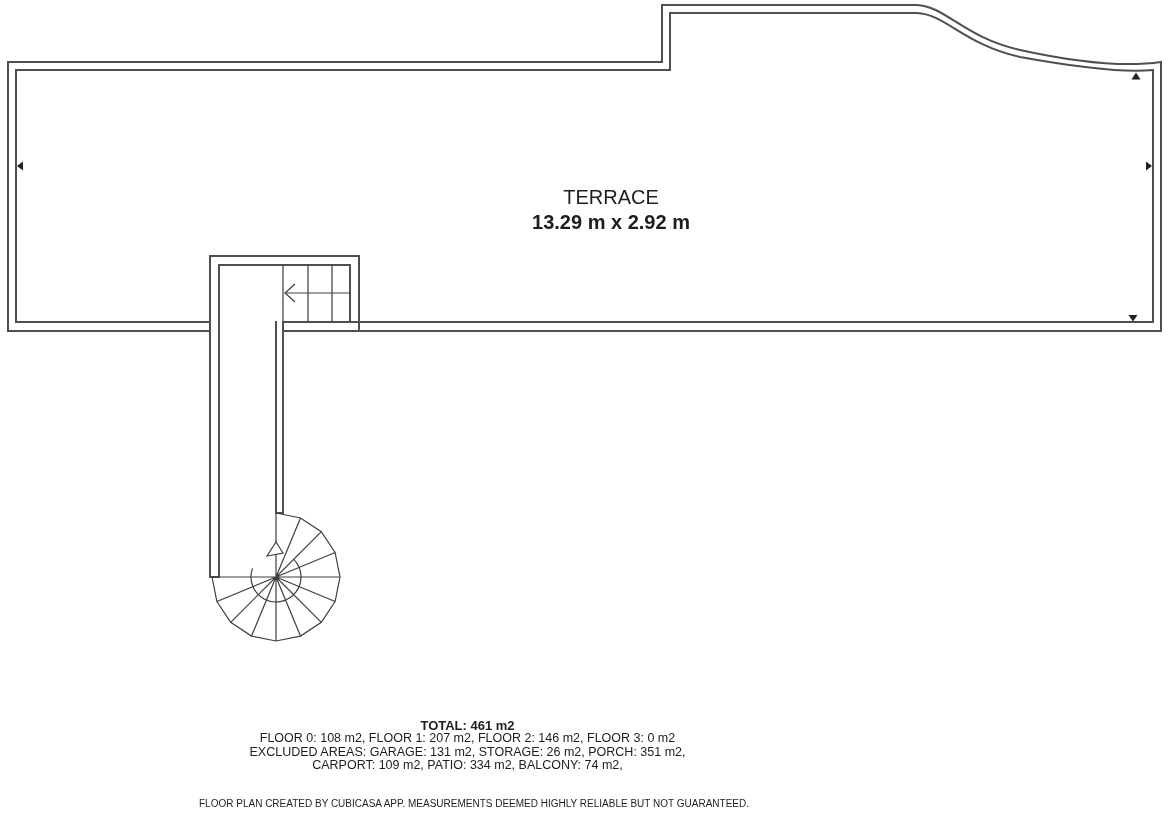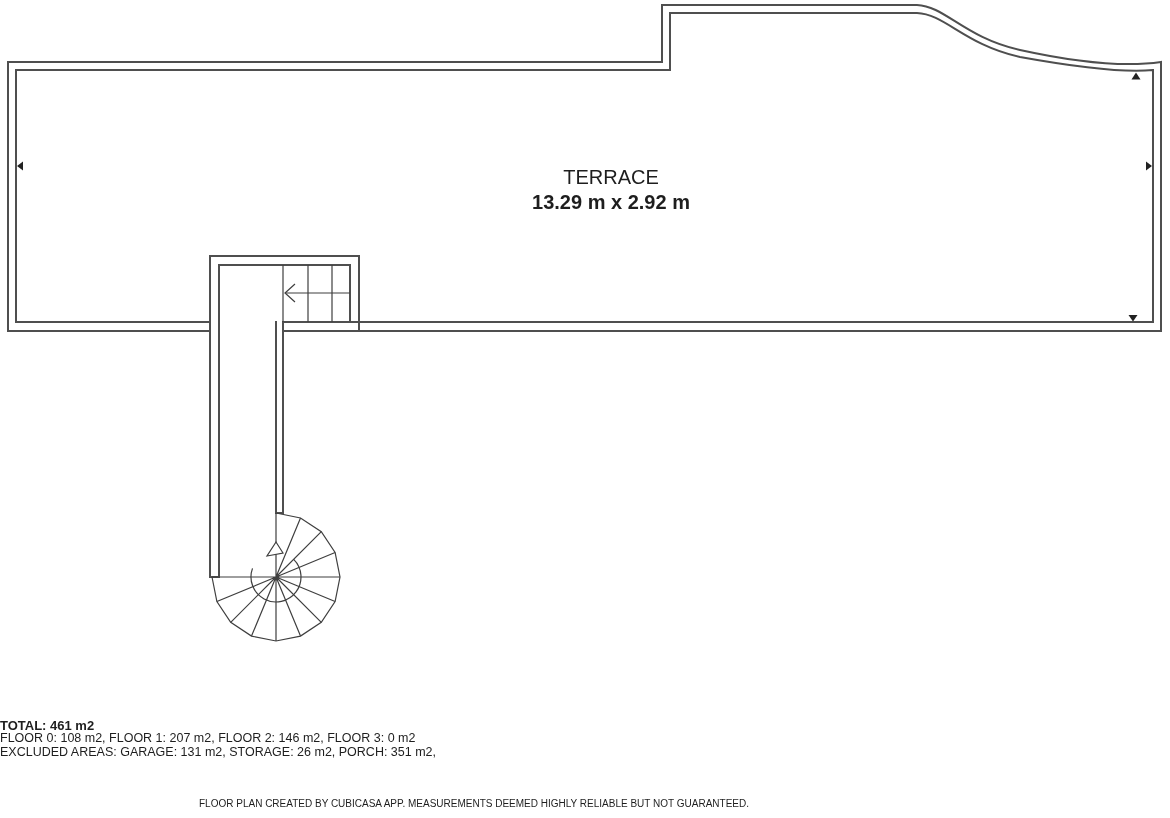--- a/index.html
+++ b/index.html
@@ -16,27 +16,27 @@
     font-family:"Liberation Sans", sans-serif;
     position:relative;overflow:hidden;
   }
   .plan-svg{position:absolute;left:0;top:0;}
   .wall{stroke:var(--wall);stroke-width:2;fill:none;stroke-linecap:square;}
   .detail{stroke:var(--detail);stroke-width:1.2;fill:none;}
   .marker polygon{fill:var(--marker);stroke:none;}
   .spiral-arrow{fill:#ffffff;stroke:var(--detail);stroke-width:1.2;}
   .room-label{
     position:absolute;transform:translateX(-50%);
-    color:var(--text);white-space:nowrap;text-align:right;
+    color:var(--text);white-space:nowrap;text-align:right;margin-top:20px;
   }
   .room-name{left:611px;top:165px;font-size:20px;line-height:24px;}
   .room-dims{left:611px;top:190px;font-size:20px;line-height:24px;font-weight:bold;}
   .summary{
     position:absolute;left:0;top:719px;width:935px;
-    text-align:left;color:var(--text);
+    text-align:center;color:var(--text);
     font-size:12.5px;line-height:13.4px;white-space:nowrap;
   }
   .summary .total{font-size:13px;font-weight:bold;}
   .disclaimer{
     position:absolute;left:0;top:798px;width:948px;
     text-align:center;color:var(--text);
     font-size:10px;line-height:11px;white-space:nowrap;
   }
 </style>
 </head>
@@ -77,15 +77,16 @@
   </g>
 </svg>
 
 <div class="room-label room-name">TERRACE</div>
 <div class="room-label room-dims">13.29 m x 2.92 m</div>
 
 <div class="summary">
   <div class="total">TOTAL: 461 m2</div>
   <div>FLOOR 0: 108 m2, FLOOR 1: 207 m2, FLOOR 2: 146 m2, FLOOR 3: 0 m2</div>
   <div>EXCLUDED AREAS: GARAGE: 131 m2, STORAGE: 26 m2, PORCH: 351 m2,</div>
+  <div>CARPORT: 109 m2, PATIO: 334 m2, BALCONY: 74 m2,</div>
 </div>
 
 <div class="disclaimer">FLOOR PLAN CREATED BY CUBICASA APP. MEASUREMENTS DEEMED HIGHLY RELIABLE BUT NOT GUARANTEED.</div>
 
 </body></html>

